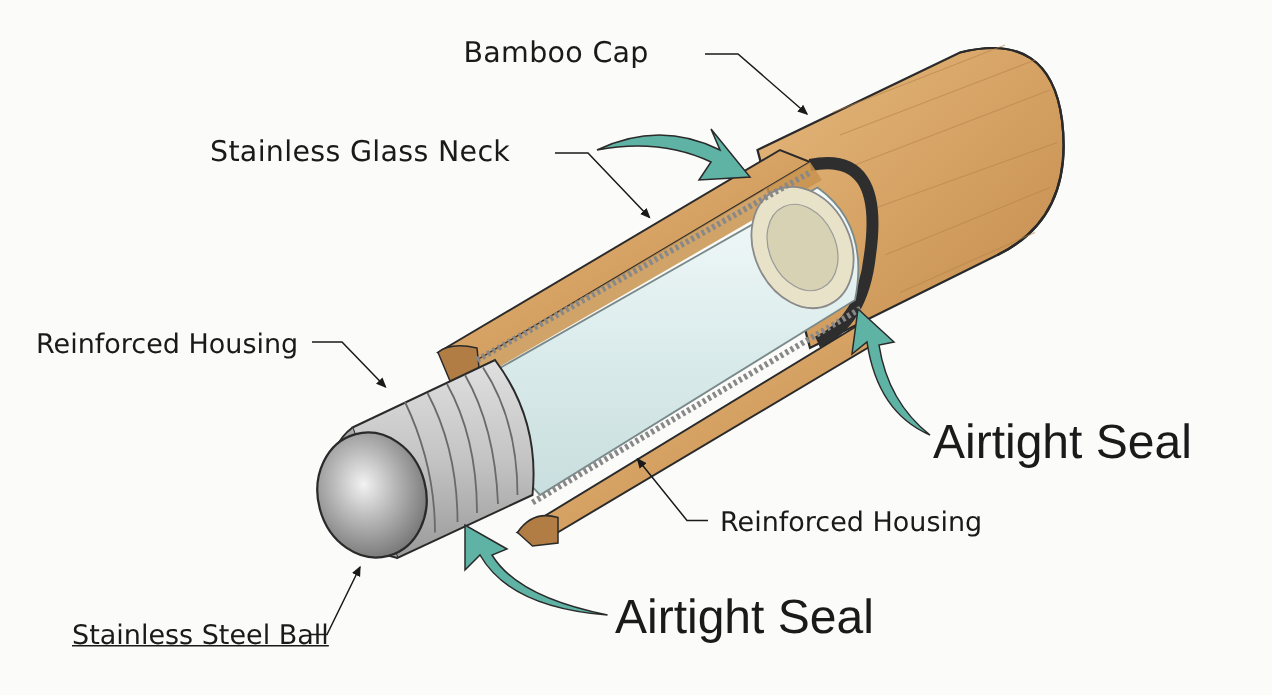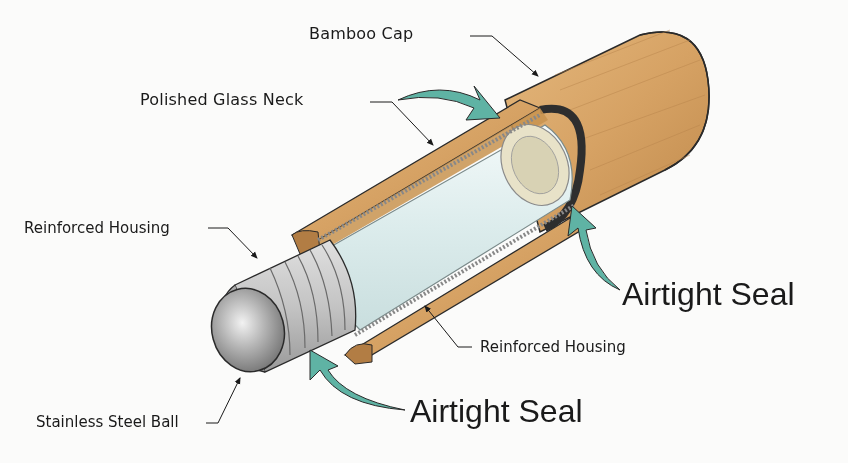--- a/index.html
+++ b/index.html
@@ -1,21 +1,21 @@
 <!DOCTYPE html>
 <html><head>
 <meta charset="utf-8">
 <style>
   html, body { margin:0; padding:0; }
   body { width:848px; height:463px; background:#fbfbfa; overflow:hidden; position:relative;
          font-family:"DejaVu Sans","Liberation Sans",sans-serif; }
   #canvas { position:absolute; left:0; top:0; width:848px; height:463px; }
   .label { position:absolute; color:#1a1a1a; white-space:nowrap; font-family:"DejaVu Sans","Liberation Sans",sans-serif; }
-  .lg { font-size:16px; letter-spacing:0.2px; }
-  .md { font-size:15px; }
+  .lg { font-size:19px; letter-spacing:0.2px; }
+  .md { font-size:18px; }
   .xl { font-size:32px; font-family:"Liberation Sans","DejaVu Sans",sans-serif; }
 </style>
 </head>
 <body>
 
 <svg id="canvas" viewBox="0 0 848 463" xmlns="http://www.w3.org/2000/svg">
   <defs>
     <linearGradient id="bamboo" x1="0" y1="0" x2="1" y2="1">
       <stop offset="0" stop-color="#e4b77c"></stop>
       <stop offset="0.5" stop-color="#d6a264"></stop>
@@ -110,18 +110,18 @@
   <g stroke="#1a1a1a" stroke-width="1" fill="none">
     <path d="M470,36 L492,36 L538,76" marker-end="url(#ah)"></path>
     <path d="M370,102 L392,102 L433,145" marker-end="url(#ah)"></path>
     <path d="M208,228 L228,228 L257,258" marker-end="url(#ah)"></path>
     <path d="M472,347 L458,347 L425,306" marker-end="url(#ah)"></path>
     <path d="M206,423 L218,423 L240,378" marker-end="url(#ah)"></path>
   </g>
 </svg>
 
 <div class="label lg" style="left:309px; top:24px;">Bamboo Cap</div>
-<div class="label lg" style="left:140px; top:90px;">Polished Glass Neck</div>
+<div class="label lg" style="left:140px; top:90px;">Stainless Glass Neck</div>
 <div class="label md" style="left:24px; top:219px;">Reinforced Housing</div>
 <div class="label xl" style="left:622px; top:276px;">Airtight Seal</div>
 <div class="label md" style="left:480px; top:338px;">Reinforced Housing</div>
 <div class="label xl" style="left:410px; top:393px;">Airtight Seal</div>
-<div class="label md" style="left:36px; top:413px;">Stainless Steel Ball</div>
+<div class="label md" style="left:48px; top:413px;text-decoration:underline;">Stainless Steel Ball</div>
 
 </body></html>

